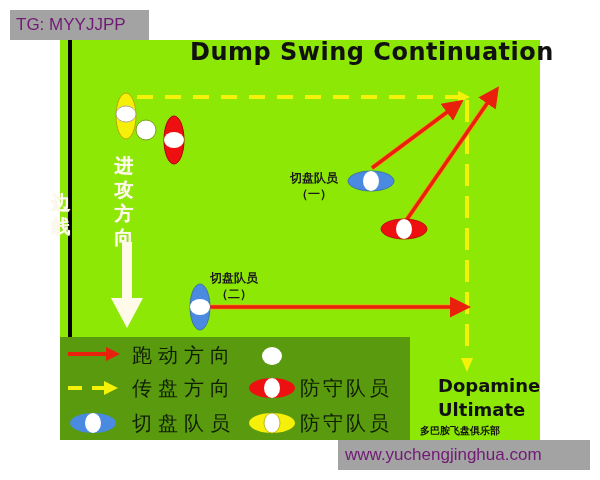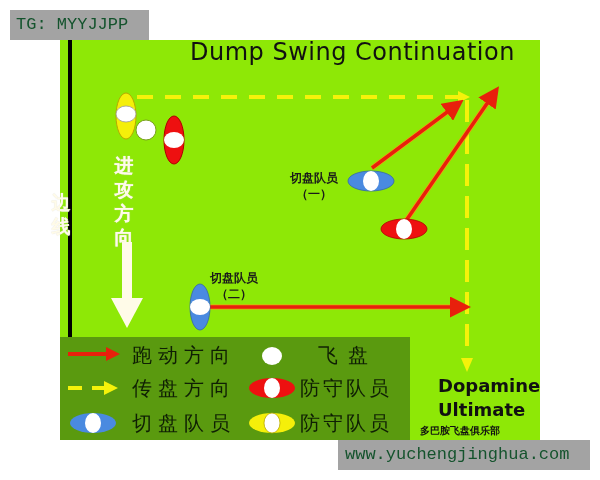--- a/index.html
+++ b/index.html
@@ -1,20 +1,20 @@
 <!DOCTYPE html>
 <html><head>
 <meta charset="utf-8">
 <style>
   html,body{margin:0;padding:0;}
   body{width:600px;height:480px;position:relative;background:#ffffff;overflow:hidden;font-family:"DejaVu Sans",sans-serif;}
   .field{position:absolute;left:60px;top:40px;width:480px;height:400px;background:#8ee806;}
   .sideline{position:absolute;left:68px;top:40px;width:4px;height:298px;background:#000;}
-  .title{position:absolute;left:190px;top:38px;font-family:"DejaVu Sans",sans-serif;font-weight:normal;font-size:24px;color:#111;letter-spacing:0.5px;white-space:nowrap;}
-  .watermark{position:absolute;background:#a3a3a3;color:#14532d;font-family:Liberation Mono, monospace;white-space:nowrap;}
+  .title{position:absolute;left:190px;top:38px;font-family:"DejaVu Sans",sans-serif;font-weight:bold;font-size:24px;color:#111;letter-spacing:0.5px;white-space:nowrap;}
+  .watermark{position:absolute;background:#a3a3a3;color:#701a75;font-family:Liberation Sans, sans-serif;white-space:nowrap;}
   .wm-top{left:10px;top:10px;width:139px;height:30px;line-height:30px;font-size:17px;padding-left:6px;box-sizing:border-box;}
   .wm-bottom{left:338px;top:440px;width:252px;height:30px;line-height:30px;font-size:17px;padding-left:7px;box-sizing:border-box;}
   .vlabel{position:absolute;color:#fffbe8;font-weight:bold;font-size:19px;line-height:24px;width:22px;text-align:center;text-shadow:0 0 1px #ddd;}
   .side-label{left:50px;top:190px;}
   .attack-label{left:113px;top:153px;}
   .cutter-label{position:absolute;font-weight:bold;font-size:12px;color:#1a1a1a;text-align:center;line-height:16px;white-space:nowrap;}
   .legend{position:absolute;left:60px;top:337px;width:350px;height:103px;background:#5a9a0f;}
   .legend-text{position:absolute;font-family:"DejaVu Serif",serif;font-size:20px;color:#0f1f04;letter-spacing:6px;white-space:nowrap;}
   .brand{position:absolute;left:438px;top:374px;font-weight:bold;font-size:18px;color:#111;line-height:24px;}
   .brand-cn{position:absolute;left:420px;top:424px;font-family:"DejaVu Serif",serif;font-weight:bold;font-size:10px;color:#111;white-space:nowrap;}
@@ -126,21 +126,20 @@
     <g>
       <ellipse cx="33" cy="86" rx="23" ry="10" fill="#4a8ae0"></ellipse>
       <ellipse cx="33" cy="86" rx="8" ry="10" fill="#ffffff"></ellipse>
     </g>
     <g>
       <ellipse cx="212" cy="86" rx="23" ry="10" fill="#f5ef0a"></ellipse>
       <ellipse cx="212" cy="86" rx="8" ry="10" fill="#ffffff" stroke="#b8a800" stroke-width="0.8"></ellipse>
     </g>
   </svg>
   <div class="legend-text" style="left:72px;top:5px;">跑动方向</div>
-  <div class="legend-text" style="left:258px;top:5px;letter-spacing:10px;">飞盘</div>
   <div class="legend-text" style="left:72px;top:38px;text-align:right;">传盘方向</div>
   <div class="legend-text" style="left:240px;top:38px;letter-spacing:3px;text-align:center;">防守队员</div>
   <div class="legend-text" style="left:72px;top:73px;">切盘队员</div>
   <div class="legend-text" style="left:240px;top:73px;letter-spacing:3px;">防守队员</div>
 </div>
 
 <div class="brand">
   <div>Dopamine</div>
   <div>Ultimate</div>
 </div>

